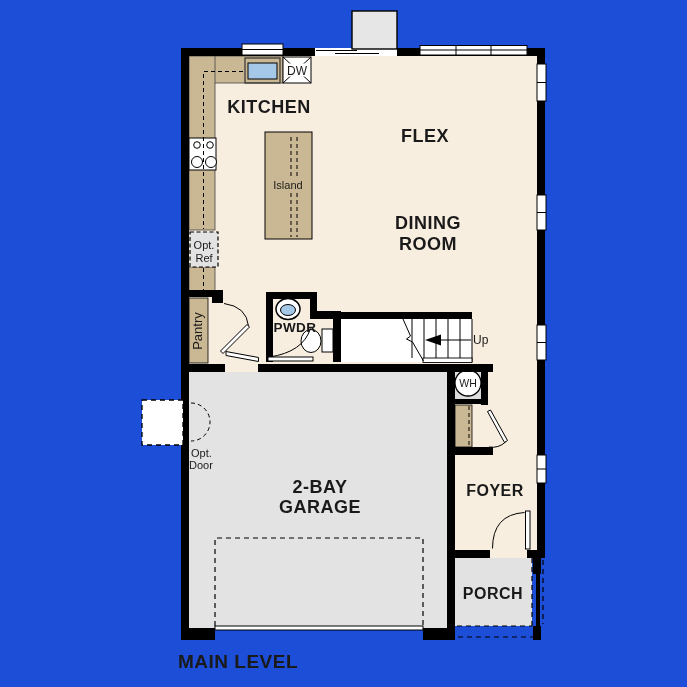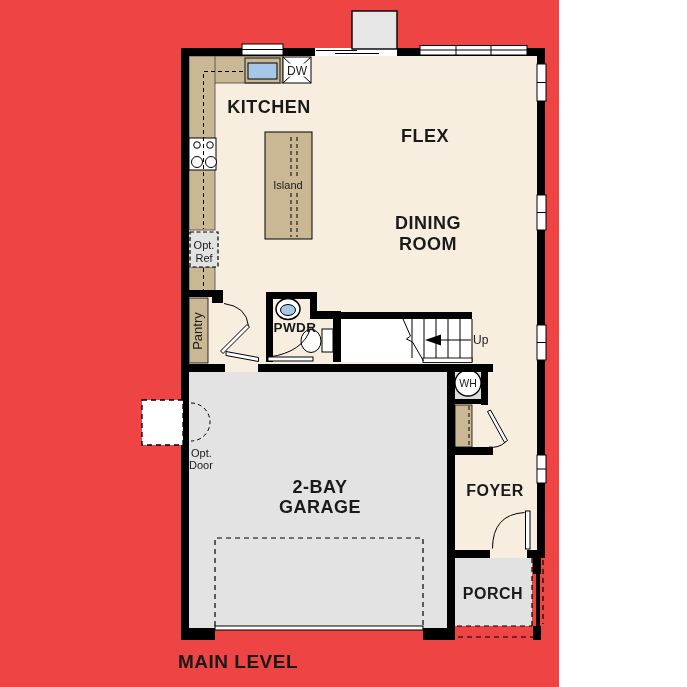--- a/index.html
+++ b/index.html
@@ -1,16 +1,16 @@
 <!DOCTYPE html>
 <html><head>
 <meta charset="utf-8">
 <style>
   html,body{margin:0;padding:0;background:#ffffff;}
-  .plan-wrap{position:relative;width:559px;height:687px;background:#ef4444;overflow:hidden;}
+  .plan-wrap{position:relative;width:687px;height:687px;background:#1d4ed8;overflow:hidden;}
   svg{display:block;}
   .lbl{font-family:"Liberation Sans",sans-serif;font-weight:bold;fill:#1a1a1a;letter-spacing:0.5px;}
   .lbl-sm{font-family:"Liberation Sans",sans-serif;font-weight:normal;fill:#1a1a1a;}
   .thin{stroke:#000;stroke-width:1;fill:none;}
   .dash{stroke:#000;stroke-width:1.2;fill:none;stroke-dasharray:5 4;}
   .dash-sm{stroke:#000;stroke-width:1;fill:none;stroke-dasharray:4 3;}
   .leaf{fill:#ffffff;stroke:#000;stroke-width:1;}
 </style>
 </head>
 <body>

